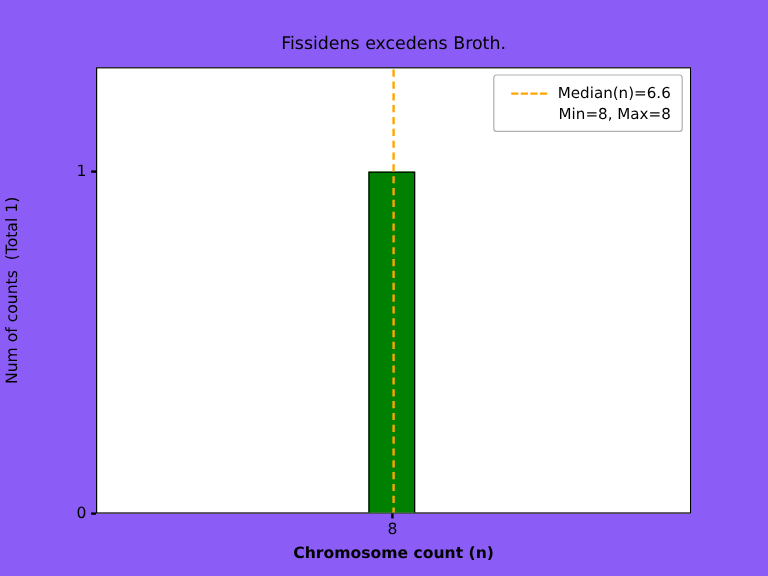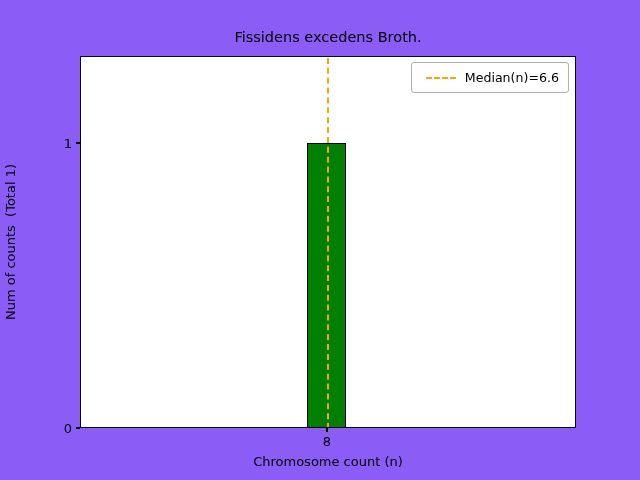--- a/index.html
+++ b/index.html
@@ -105,20 +105,21 @@
   #xlabel {
     position: absolute;
     left: 80px;
     top: 454px;
     width: 496px;
     text-align: center;
     font-size: 13px;
     line-height: 15px;
     color: #000000;
     white-space: nowrap;
+    font-weight: bold;
   }
   #ylabel-wrap {
     position: absolute;
     left: 0px;
     top: 56px;
     width: 372px;
     height: 22px;
     transform-origin: 0 0;
     transform: rotate(-90deg) translateX(-372px);
   }
@@ -196,15 +197,19 @@
 
   <div id="ylabel-wrap">
     <span id="ylabel">Num of counts  (Total 1)</span>
   </div>
 
   <div id="legend">
     <div class="legend-row">
       <span class="legend-marker"></span>
       <span class="legend-text">Median(n)=6.6</span>
     </div>
+    <div class="legend-row">
+      <span class="legend-marker blank"></span>
+      <span class="legend-text">Min=8, Max=8</span>
+    </div>
   </div>
 
 </div>
 
 </body></html>

